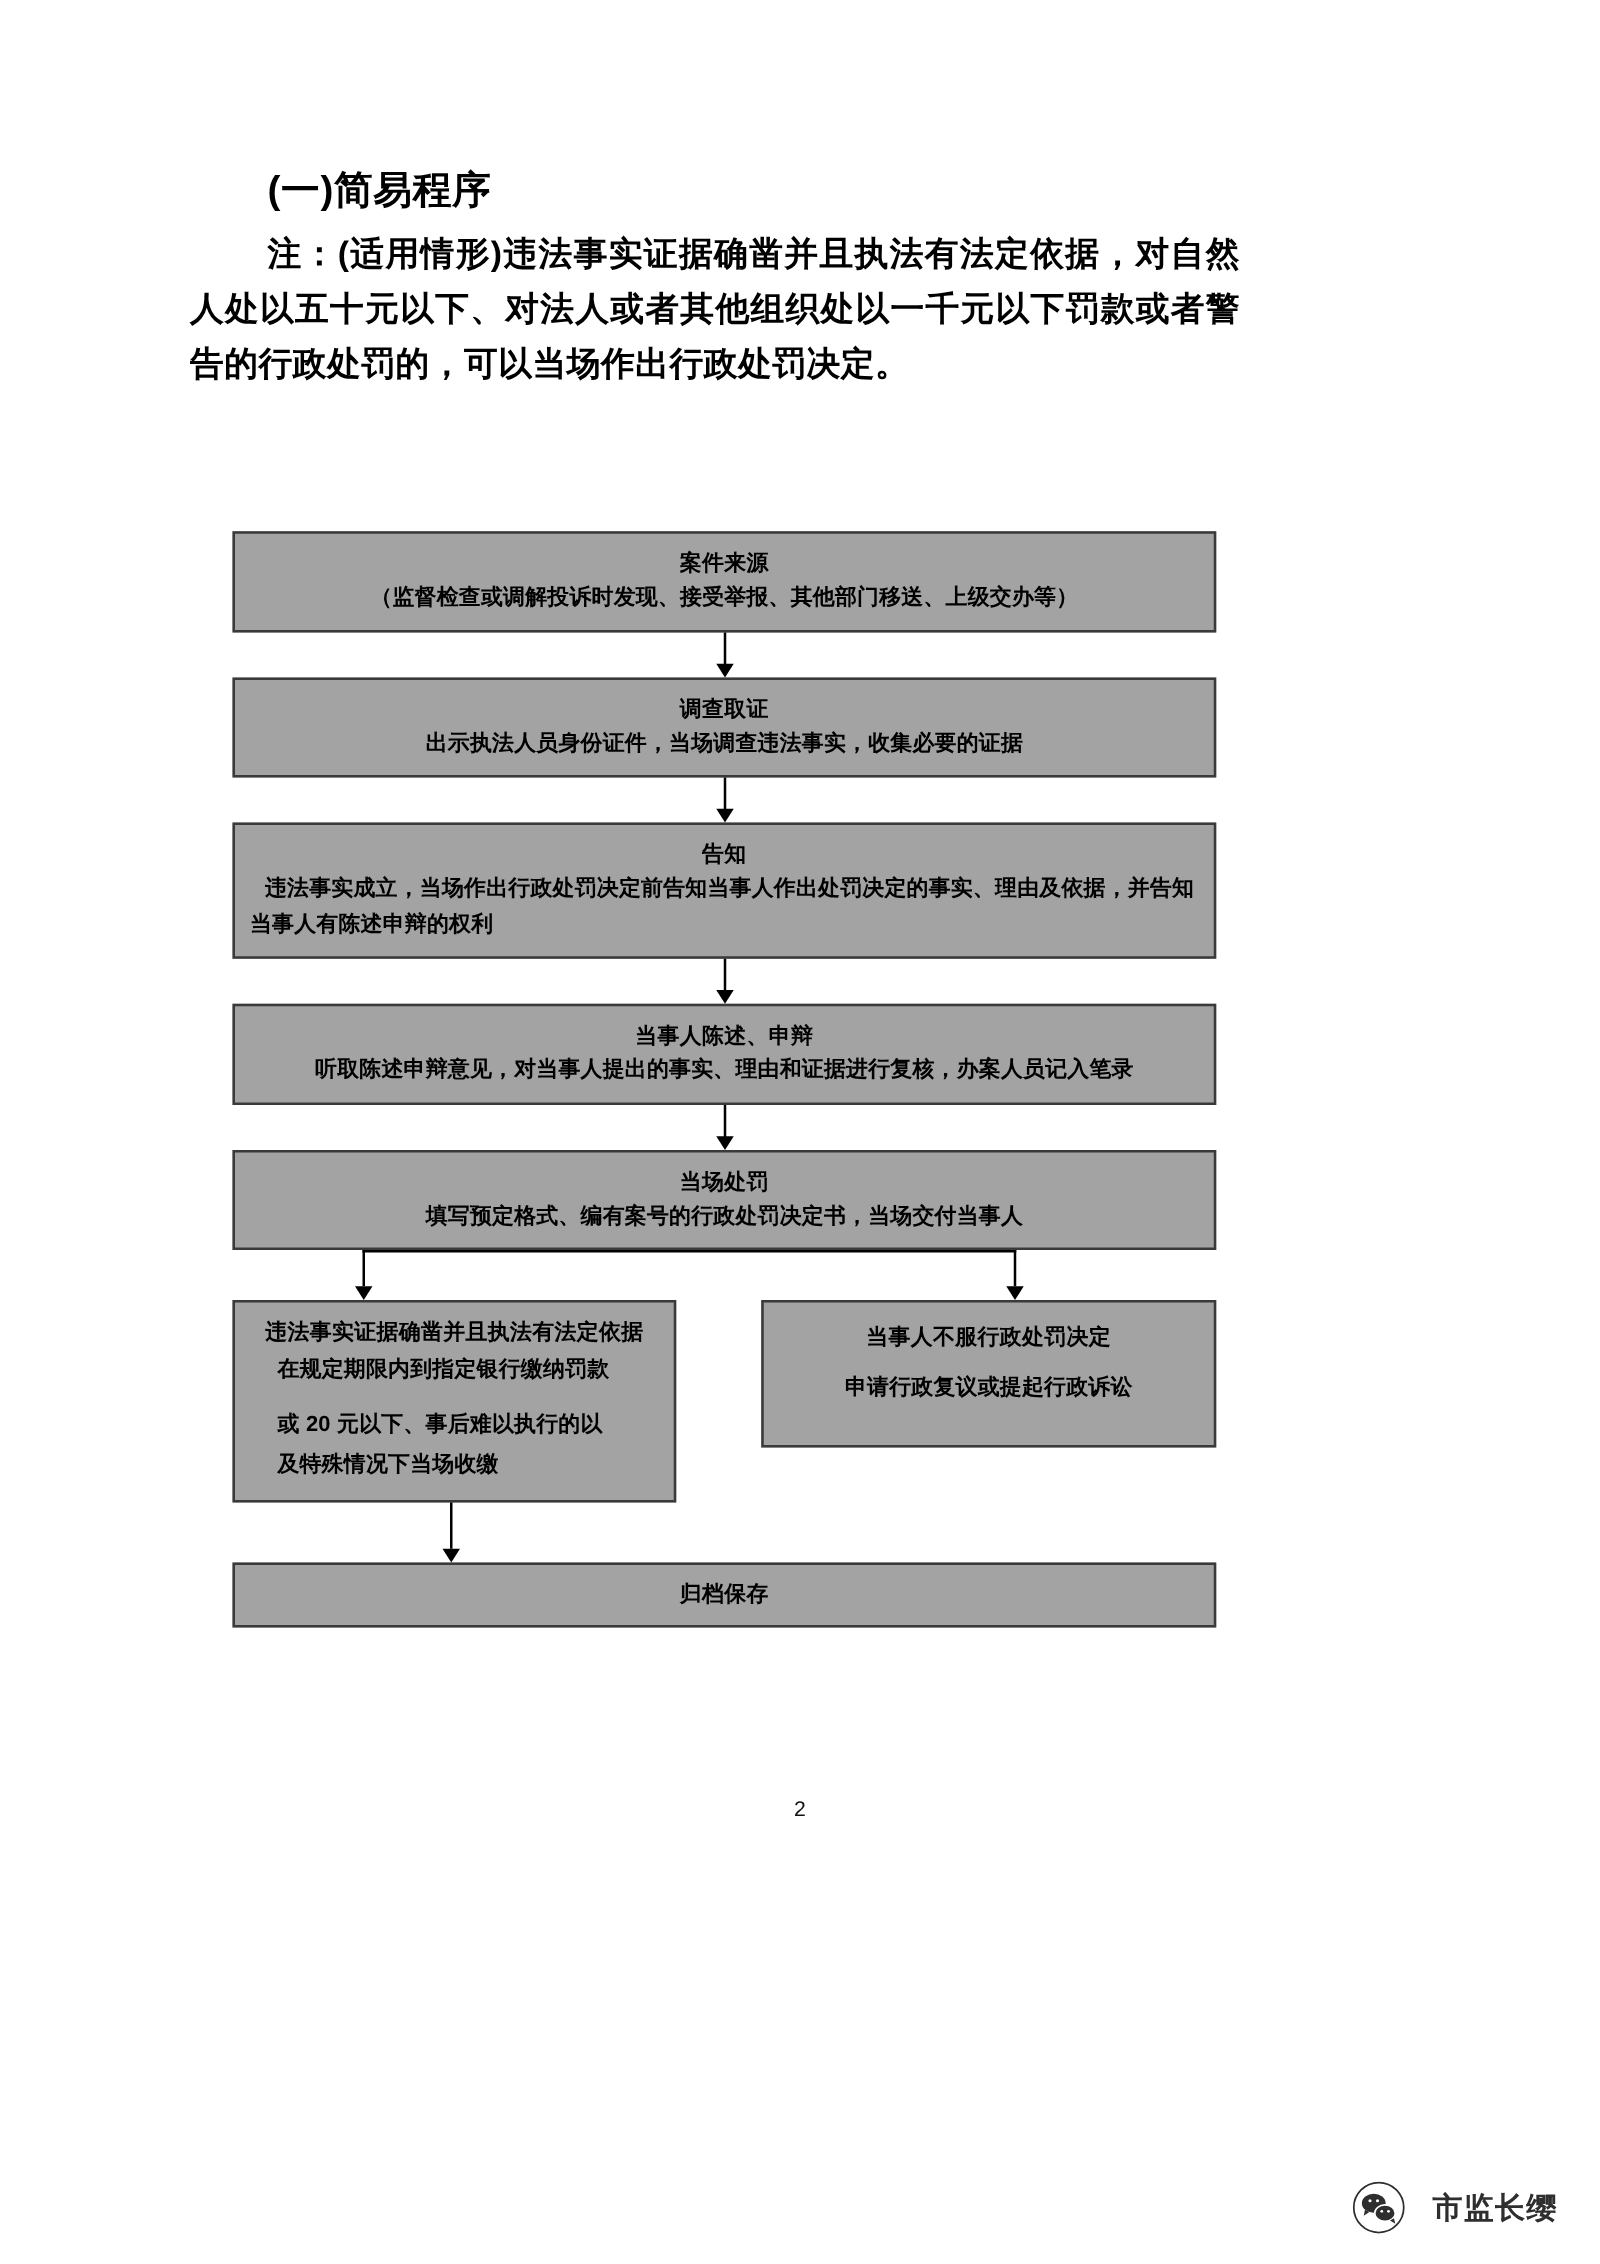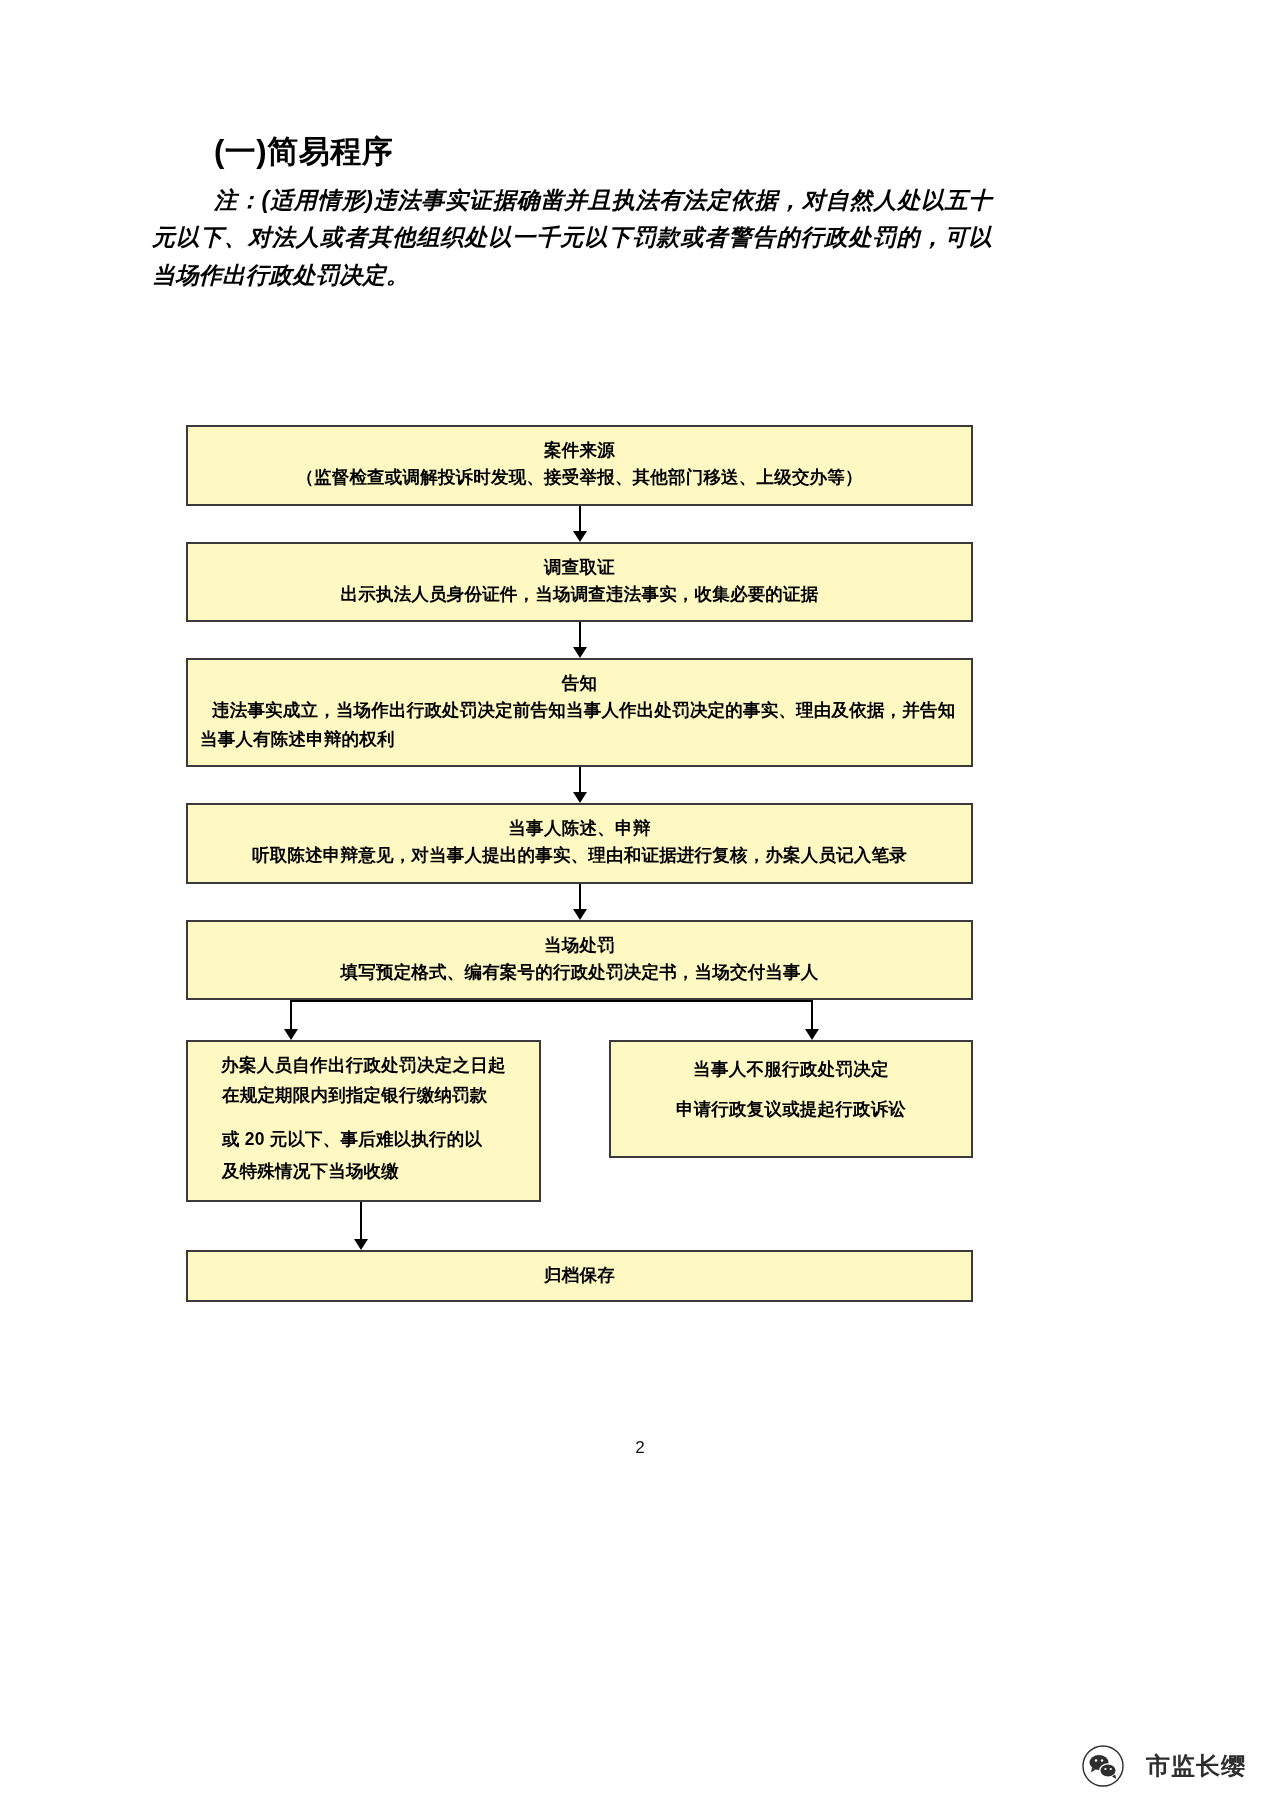--- a/index.html
+++ b/index.html
@@ -29,41 +29,40 @@
     width: 840px;
   }
   .prose .heading {
     font-size: 31px;
     line-height: 1.55;
     font-weight: 700;
     letter-spacing: 0.5px;
     text-indent: 62px;
   }
   .prose .para {
-    font-size: 23px;
+    font-size: 27px;
     line-height: 1.62;
     font-weight: 700;
     letter-spacing: 0.4px;
     text-align: justify;
     text-indent: 62px;
     margin-top: 6px;
-    font-style: italic;
   }
 
   
   .flow {
     position: absolute;
     left: 186px;
     top: 425px;
     width: 787px;
   }
 
   .node {
     border: 2px solid #3a3a3a;
-    background: #fef9c3;
+    background: #a3a3a3;
     box-sizing: border-box;
     padding: 10px 12px 12px 12px;
   }
   .node .title {
     text-align: center;
     font-weight: 700;
     font-size: 17.5px;
     line-height: 1.5;
     letter-spacing: 0.3px;
   }
@@ -291,21 +290,21 @@
       <div class="hline"></div>
       <div class="down left"></div>
       <div class="arrowhead left"></div>
       <div class="down right"></div>
       <div class="arrowhead right"></div>
     </div>
 
     <div class="pair">
       <div class="col-left">
         <div class="node compact">
-          <div class="title">办案人员自作出行政处罚决定之日起</div>
+          <div class="title">违法事实证据确凿并且执法有法定依据</div>
           <div class="body">
             <span class="ind">在规定期限内到指定银行缴纳罚款</span>
             <span class="gap"></span>
             <span class="ind">或 20 元以下、事后难以执行的以</span>
             <span class="ind">及特殊情况下当场收缴</span>
           </div>
         </div>
       </div>
       <div class="col-right">
         <div class="node" style="padding-top:14px;padding-bottom:33px;">

